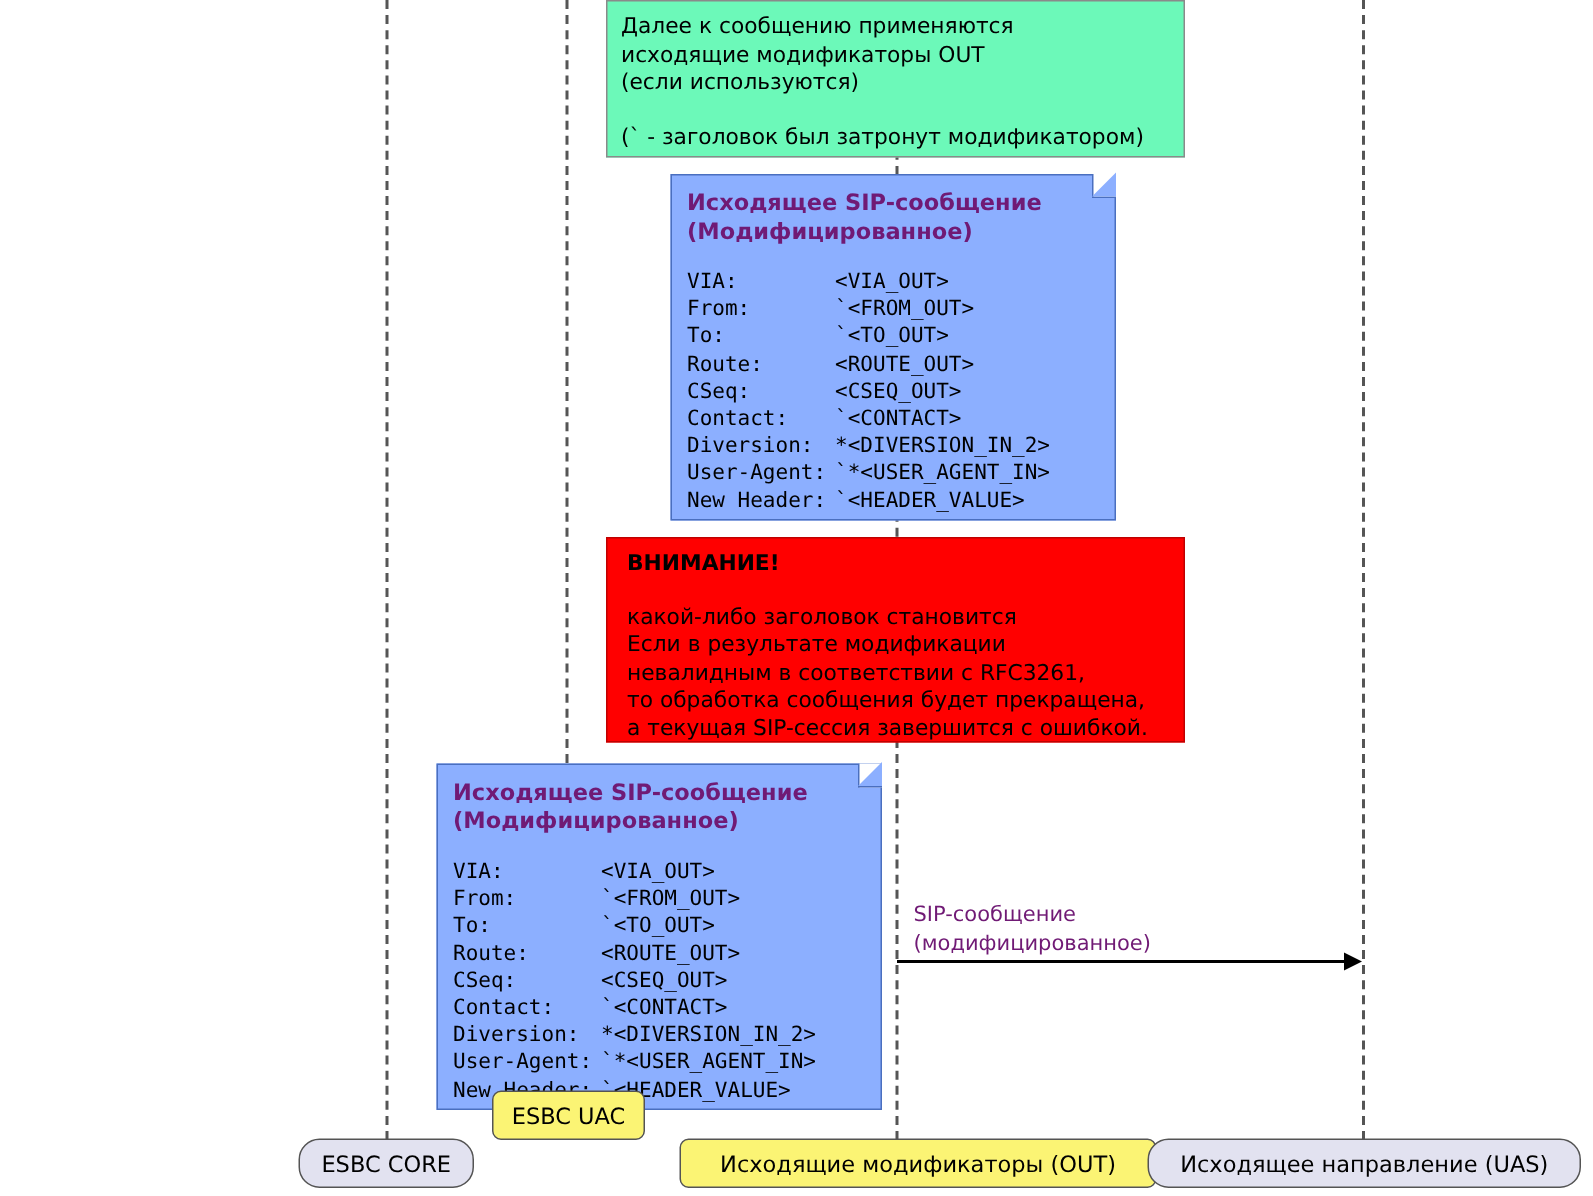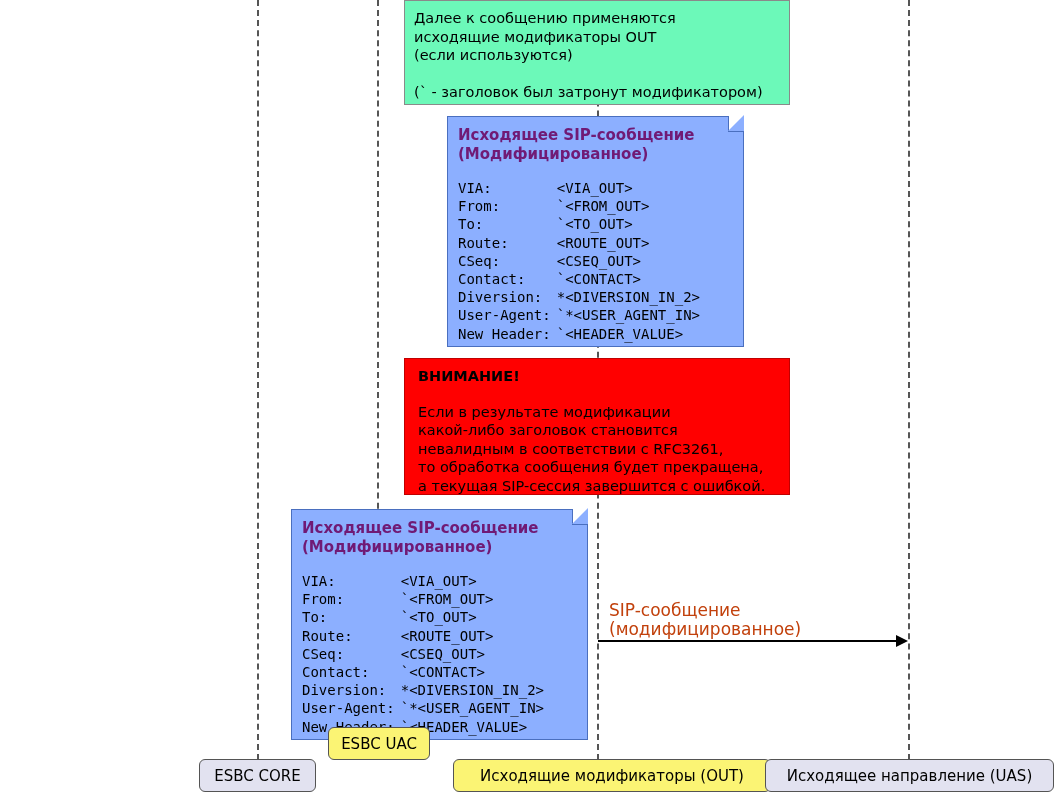--- a/index.html
+++ b/index.html
@@ -31,21 +31,21 @@
     border: 1px solid #545454;
     border-radius: 6px;
     display: flex;
     align-items: center;
     justify-content: center;
     font-size: 15px;
     color: #000000;
     white-space: nowrap;
     padding: 0 10px;
   }
-  .participant.lavender { background: #e2e2f0; }
+  .participant.lavender { background: #e2e2f0; border-radius: 14px; }
   .participant.yellow  { background: #fbf474; }
 
   
   .note {
     position: absolute;
     box-sizing: border-box;
     color: #000000;
   }
   .note-green {
     background: #6cf9b9;
@@ -124,23 +124,23 @@
   .msg-head {
     position: absolute;
     width: 0;
     height: 0;
     border-top: 6px solid transparent;
     border-bottom: 6px solid transparent;
     border-left: 12px solid #000000;
   }
   .msg-label {
     position: absolute;
-    font-size: 17px;
+    font-size: 14px;
     line-height: 18.5px;
-    color: #c2410c;
+    color: #701a75;
     white-space: pre;
   }
 </style>
 </head>
 <body>
 
 <div id="canvas">
 
   <div class="lifeline" style="left:257px; height:760px;"></div>
   <div class="lifeline" style="left:377px; height:760px;"></div>
@@ -196,22 +196,22 @@
         <tr>
           <td class="hdr-name">New Header:</td>
           <td class="hdr-val">`&lt;HEADER_VALUE&gt;</td>
         </tr>
       </tbody>
     </table>
   </div>
 
   <div class="note note-red" style="left:404px; top:358px; width:386px; height:137px;">
     <div class="warn-title">ВНИМАНИЕ!</div>
+    <div>какой-либо заголовок становится</div>
     <div>Если в результате модификации</div>
-    <div>какой-либо заголовок становится</div>
     <div>невалидным в соответствии с RFC3261,</div>
     <div>то обработка сообщения будет прекращена,</div>
     <div>а текущая SIP-сессия завершится с ошибкой.</div>
   </div>
 
   <div class="note note-blue" style="left:291px; top:509px; width:297px; height:231px;">
     <div class="fold"></div>
     <div class="note-title">Исходящее SIP-сообщение</div>
     <div class="note-title">(Модифицированное)</div>
     <table class="hdr-table">

